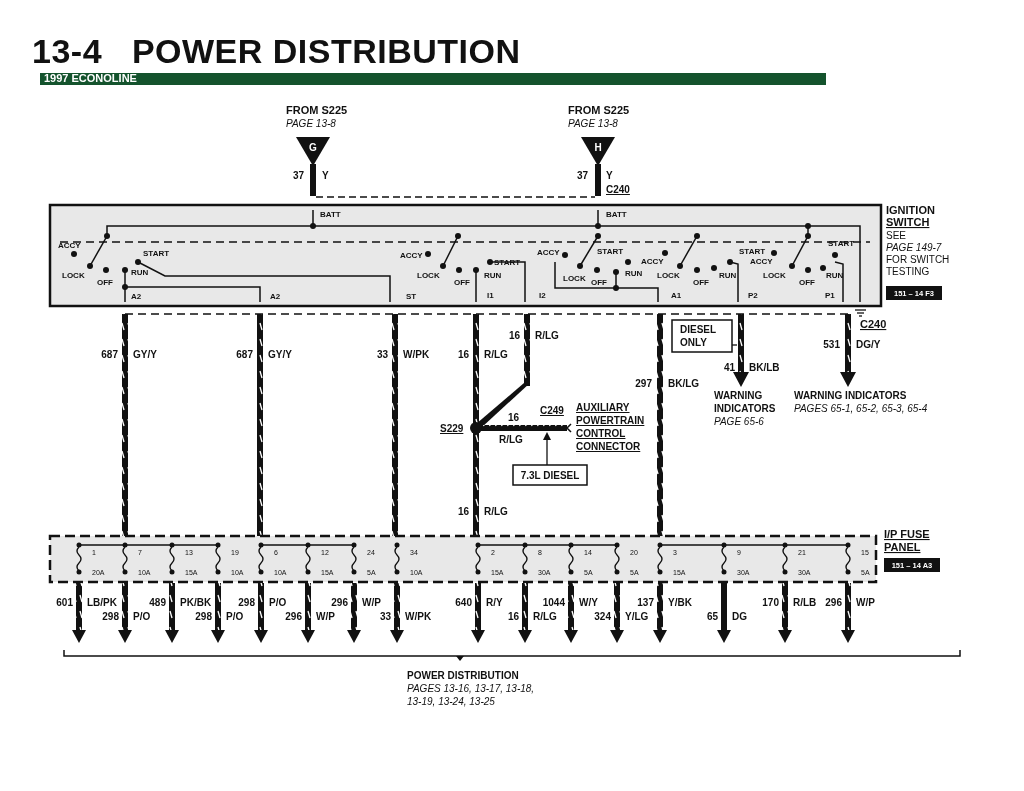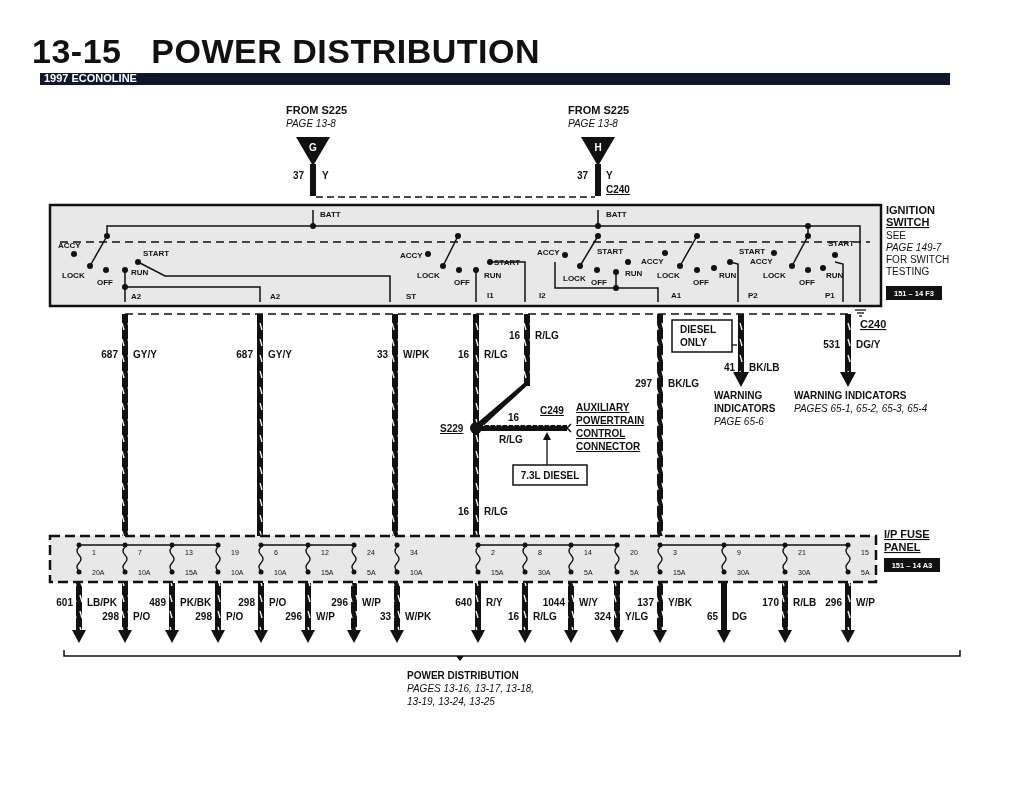--- a/index.html
+++ b/index.html
@@ -1,28 +1,28 @@
 <!DOCTYPE html>
 <html><head>
 <meta charset="utf-8">
 <style>
   html,body{margin:0;padding:0;background:#fff;}
   body{width:1024px;height:791px;position:relative;overflow:hidden;font-family:"Liberation Sans",sans-serif;color:#111;}
   .title{position:absolute;left:32px;top:32px;font-size:34px;font-weight:bold;letter-spacing:0.5px;white-space:pre;}
-  .subbar{position:absolute;left:40px;top:73px;width:910px;height:12px;background:#0f172a;}
+  .subbar{position:absolute;left:40px;top:73px;width:786px;height:12px;background:#14532d;}
   .subbar span{position:absolute;left:4px;top:-1px;color:#fff;font-size:11px;font-weight:bold;}
   svg{position:absolute;left:0;top:0;}
   .lbl{font-family:"Liberation Sans",sans-serif;font-weight:bold;fill:#111;}
   .it{font-style:italic;font-weight:normal;}
   .nm{font-weight:normal;}
 </style>
 </head>
 <body>
 
-<div class="title"><span>13-15</span>&nbsp;&nbsp;&nbsp;<span>POWER DISTRIBUTION</span></div>
+<div class="title"><span>13-4</span>&nbsp;&nbsp;&nbsp;<span>POWER DISTRIBUTION</span></div>
 <div class="subbar">
     <span>1997 ECONOLINE</span>
   </div>
 
 <svg width="1024" height="791" viewBox="0 0 1024 791">
   <defs>
     <pattern id="stripe" width="6" height="16" patternUnits="userSpaceOnUse">
       <rect width="6" height="16" fill="#111"></rect>
       <line x1="2" y1="3" x2="4" y2="10" stroke="#fff" stroke-width="1.3"></line>
     </pattern>

